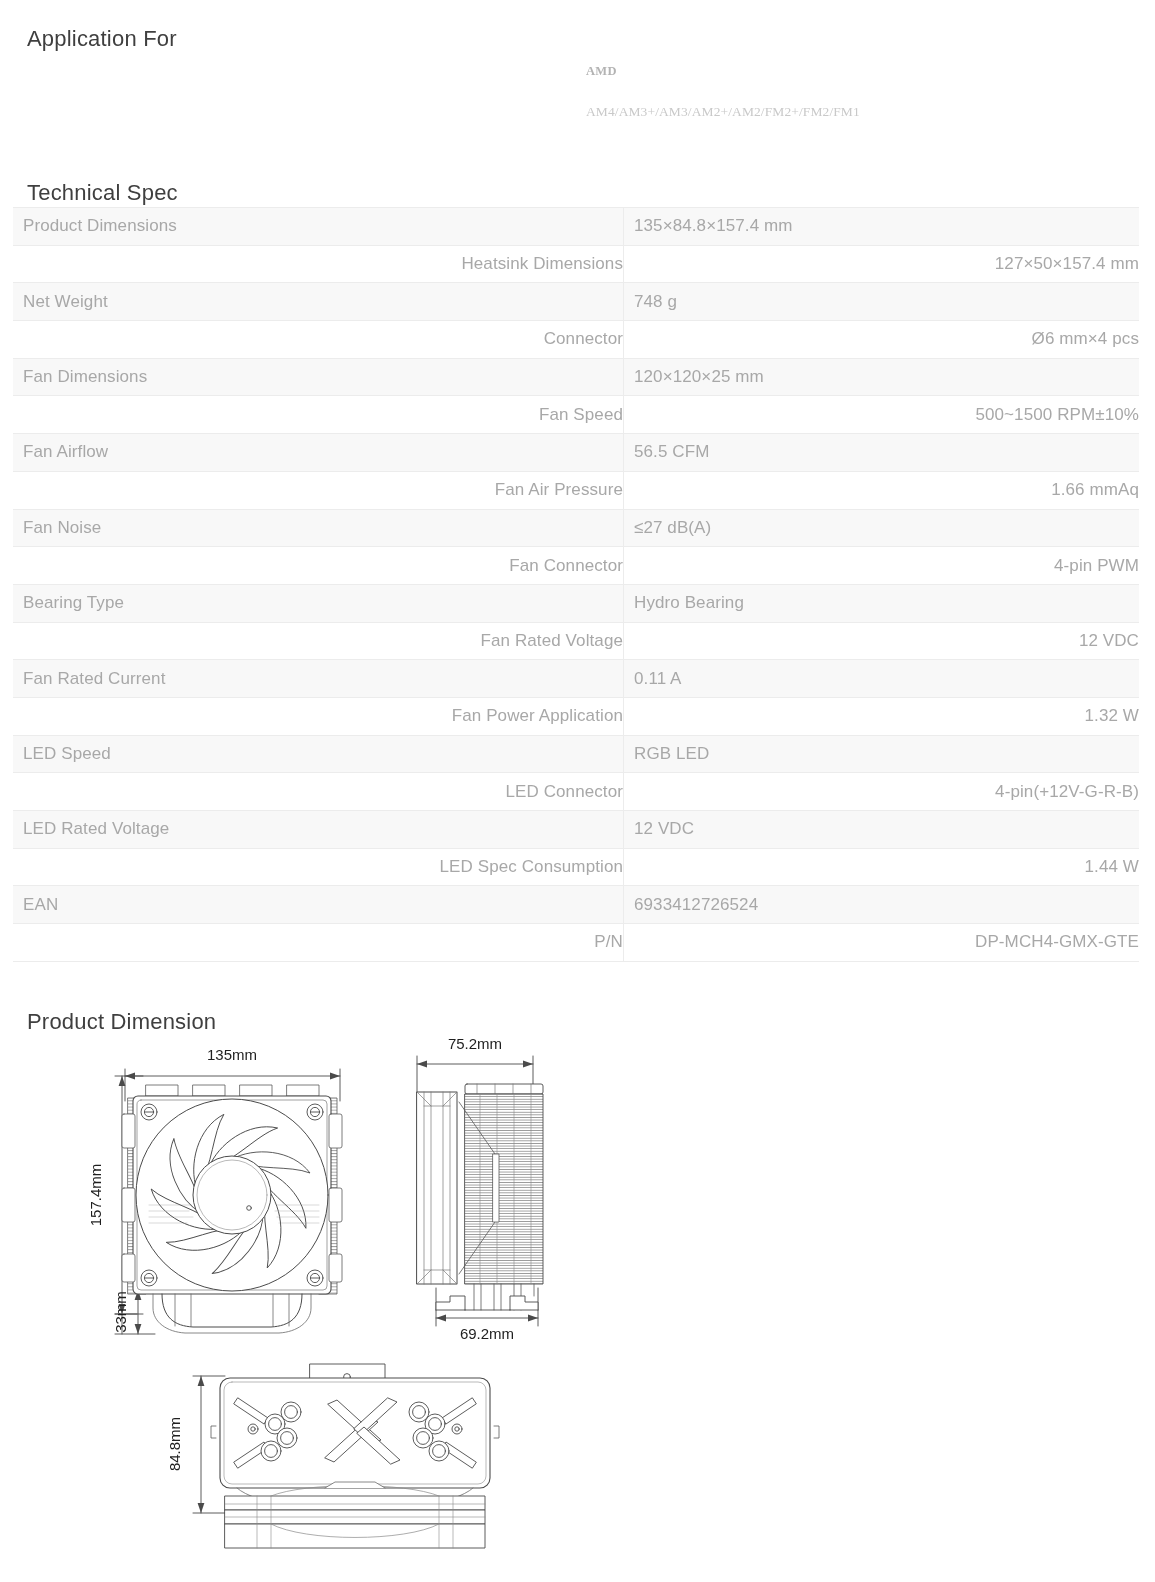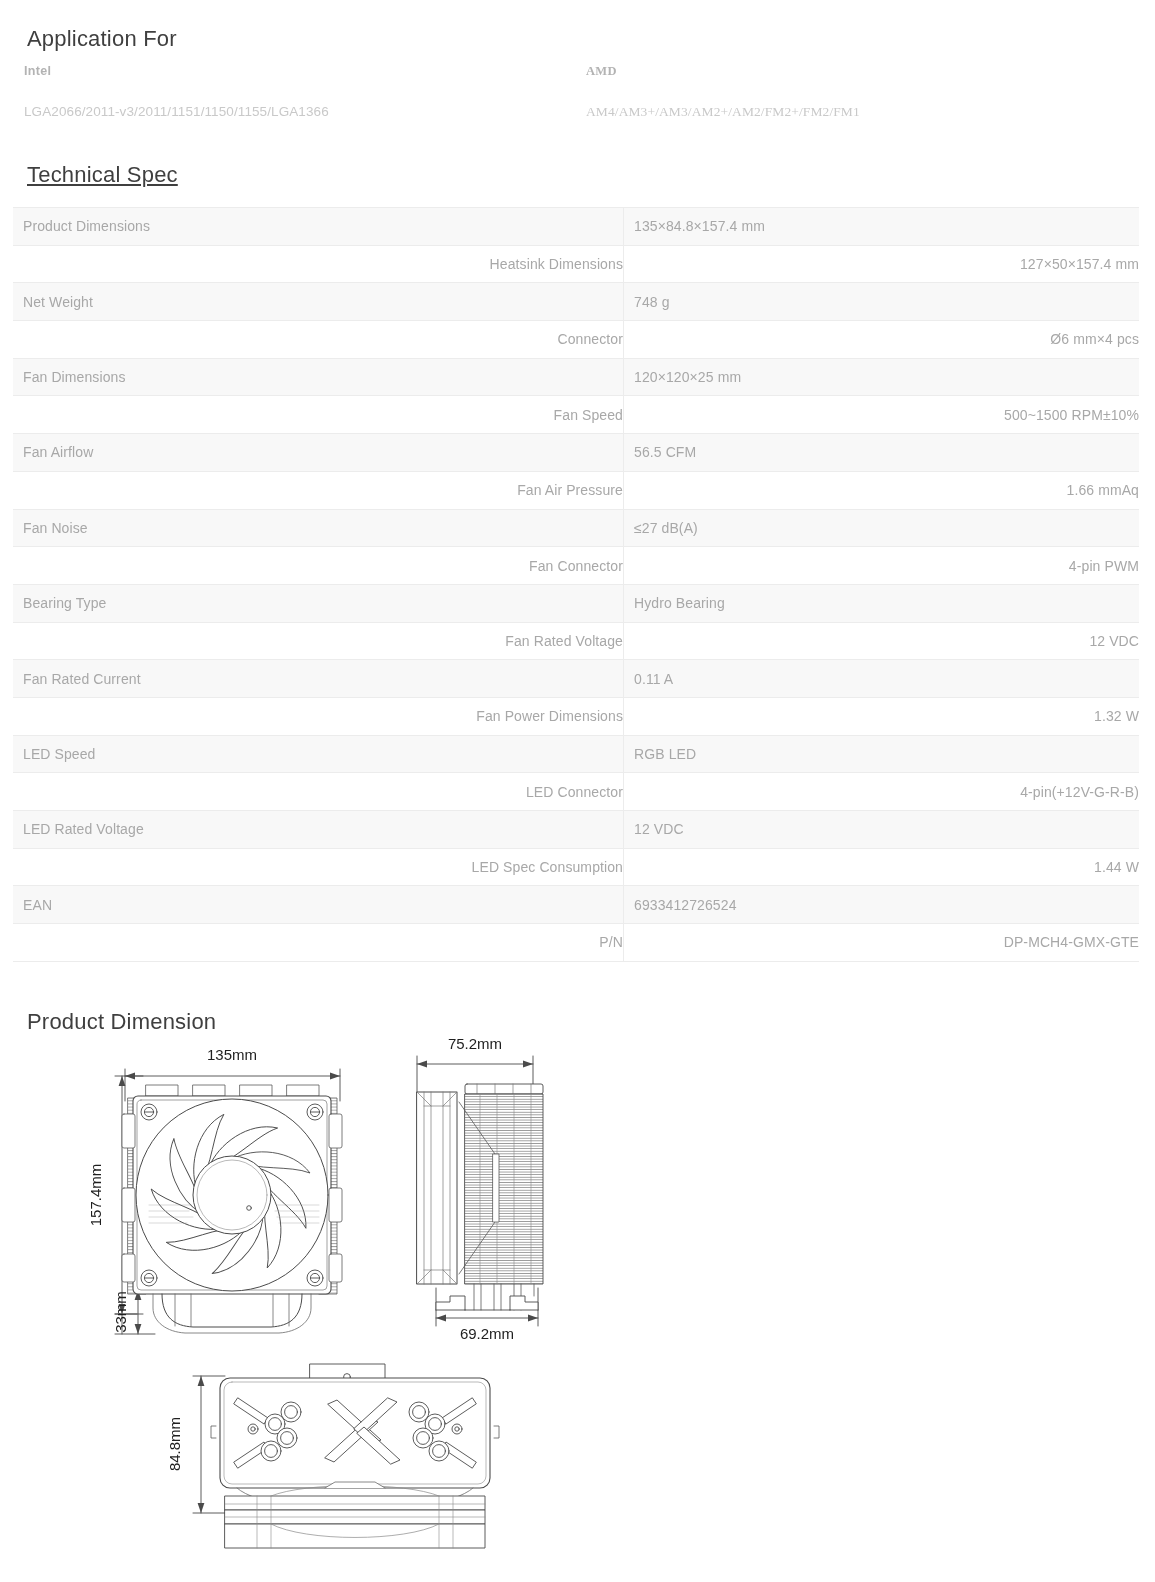--- a/index.html
+++ b/index.html
@@ -51,34 +51,34 @@
     font-size: 13.5px;
     font-weight: 400;
     color: #c9c9c9;
     line-height: 16px;
     letter-spacing: 0.1px;
   }
   #col-intel { left: 24px; top: 64px; }
   #col-amd   { left: 586px; top: 64px; font-family: Liberation Serif, serif; }
 
   
-  #tech-spec-title { left: 27px; top: 162px; text-decoration: underline; }
+  #tech-spec-title { left: 27px; top: 180px; }
 
   #spec-table {
     position: absolute;
     left: 13px;
     top: 207px;
     width: 1115px;
     border-collapse: collapse;
     table-layout: fixed;
   }
   #spec-table td {
     height: 36.7px;
     padding: 0 0 0 10px;
-    font-size: 14px;
+    font-size: 17px;
     font-weight: 400;
     color: #a8a8a8;
     letter-spacing: 0.1px;
     border-top: 1px solid #ececec;
     border-bottom: 1px solid #ececec;
     vertical-align: middle;
     white-space: nowrap;
     overflow: hidden;
   }
   #spec-table td.spec-label { width: 600px; }
@@ -102,24 +102,20 @@
   }
   #drawing-area svg { display: block; }
 </style>
 </head>
 <body>
 
 <div class="page">
 
   <div class="section-title" id="app-for-title">Application For</div>
 
-  <div class="platform-col" id="col-intel">
-    <div class="platform-name">Intel</div>
-    <div class="platform-sockets">LGA2066/2011-v3/2011/1151/1150/1155/LGA1366</div>
-  </div>
 
   <div class="platform-col" id="col-amd">
     <div class="platform-name">AMD</div>
     <div class="platform-sockets">AM4/AM3+/AM3/AM2+/AM2/FM2+/FM2/FM1</div>
   </div>
 
   <div class="section-title" id="tech-spec-title">Technical Spec</div>
 
   <table id="spec-table">
     <tbody id="spec-table-body">
@@ -169,21 +165,21 @@
         </tr>
         <tr class="even">
           <td class="spec-label">Fan Rated Voltage</td>
           <td class="spec-value">12 VDC</td>
         </tr>
         <tr class="odd">
           <td class="spec-label">Fan Rated Current</td>
           <td class="spec-value">0.11 A</td>
         </tr>
         <tr class="even">
-          <td class="spec-label">Fan Power Dimensions</td>
+          <td class="spec-label">Fan Power Application</td>
           <td class="spec-value">1.32 W</td>
         </tr>
         <tr class="odd">
           <td class="spec-label">LED Speed</td>
           <td class="spec-value">RGB LED</td>
         </tr>
         <tr class="even">
           <td class="spec-label">LED Connector</td>
           <td class="spec-value">4-pin(+12V-G-R-B)</td>
         </tr>

